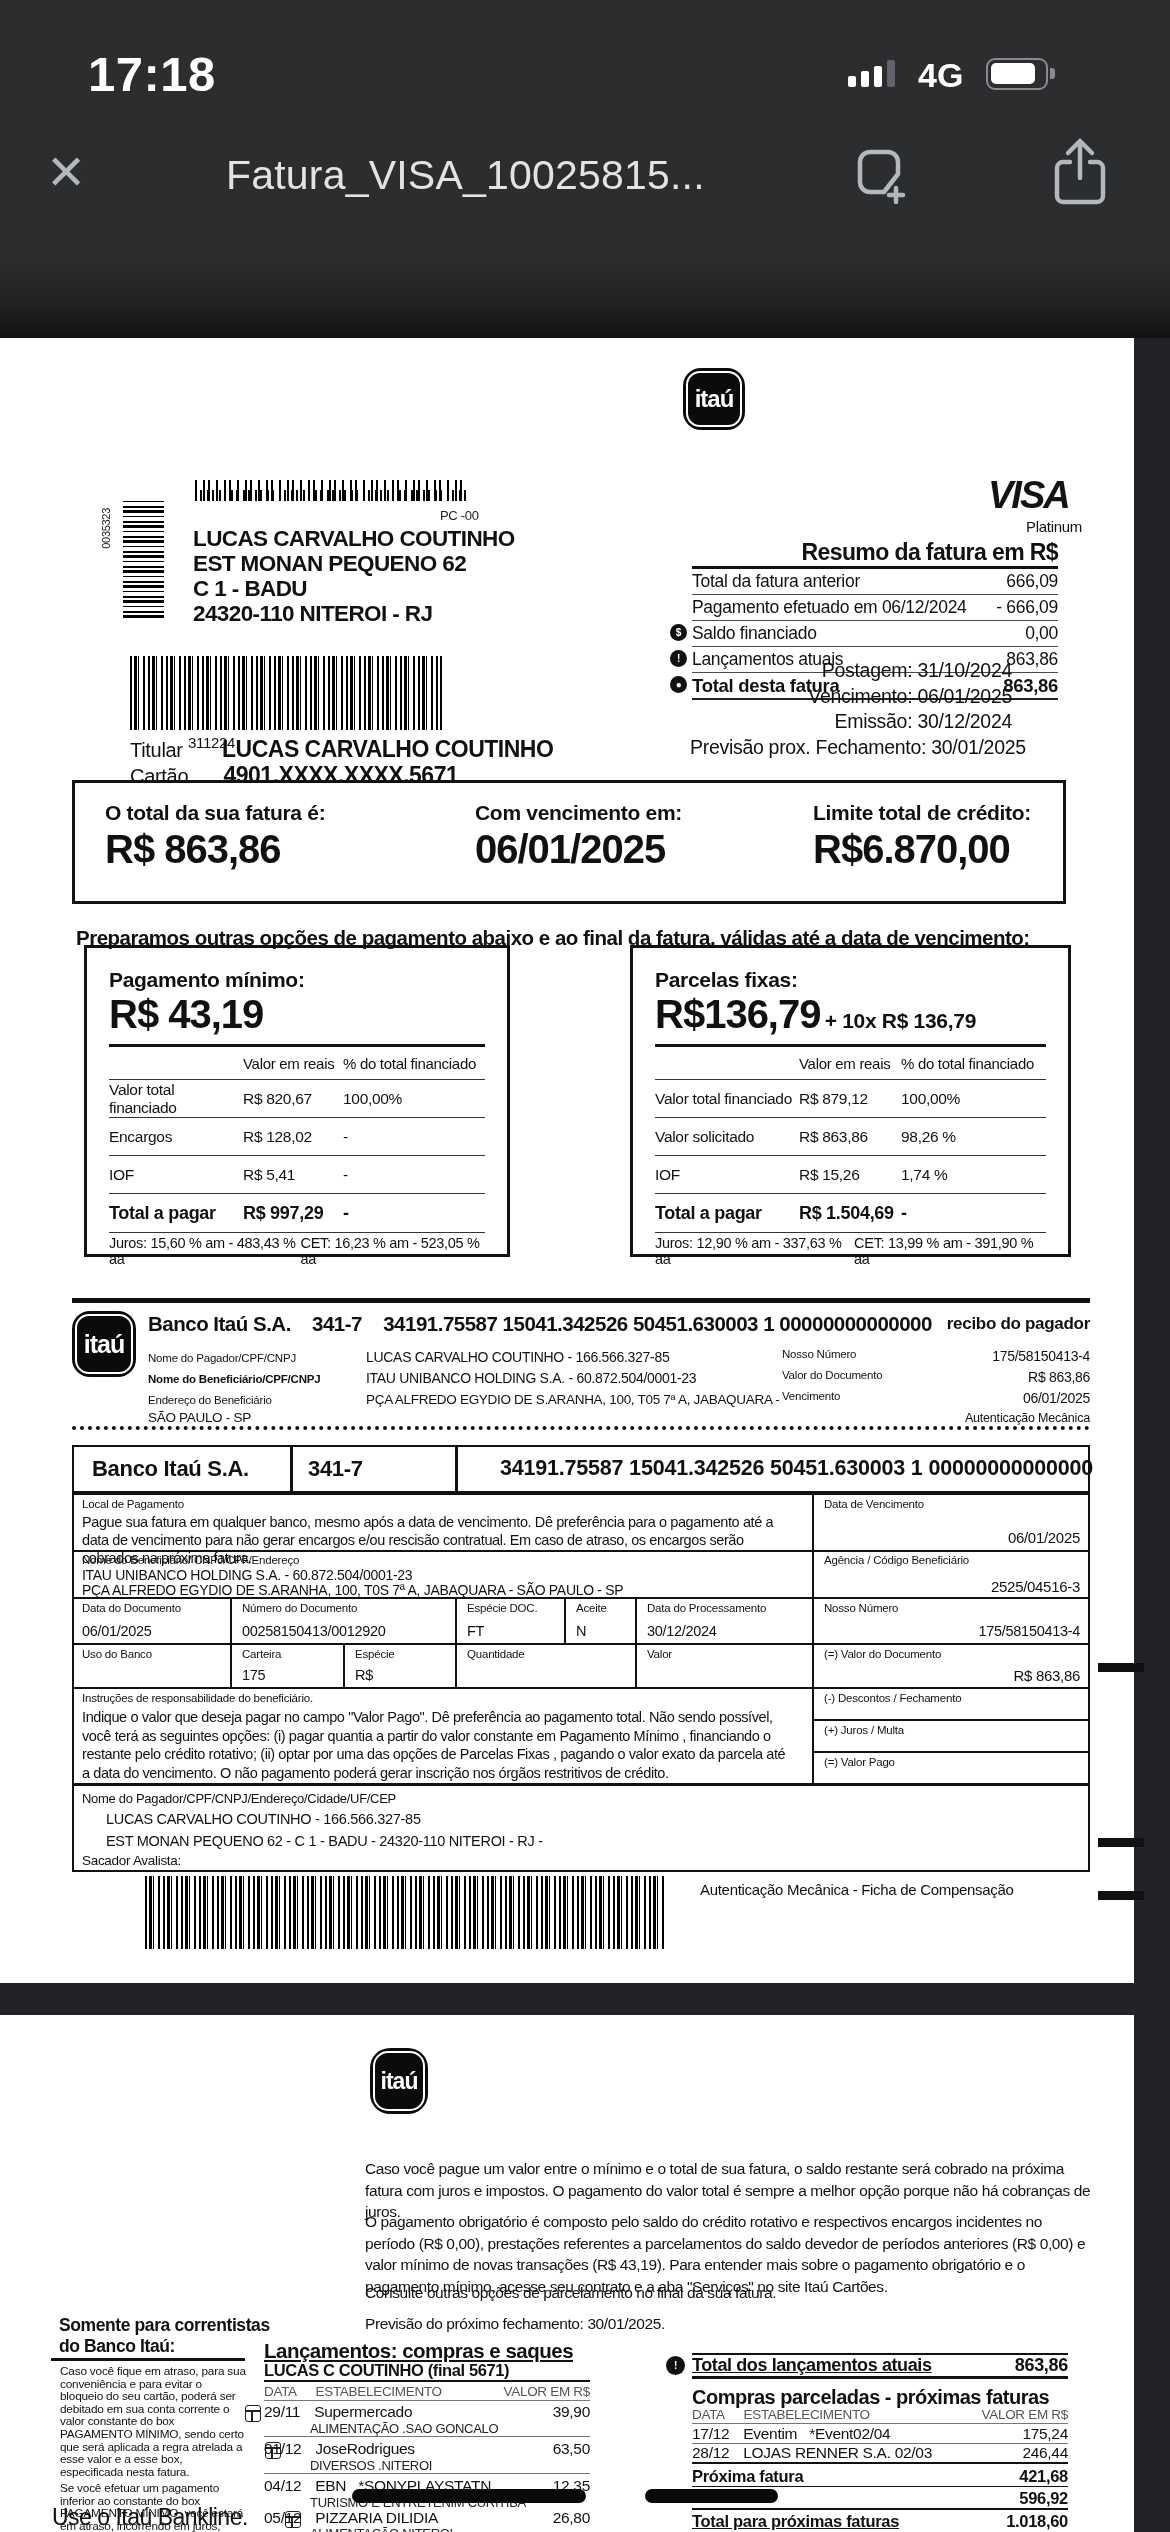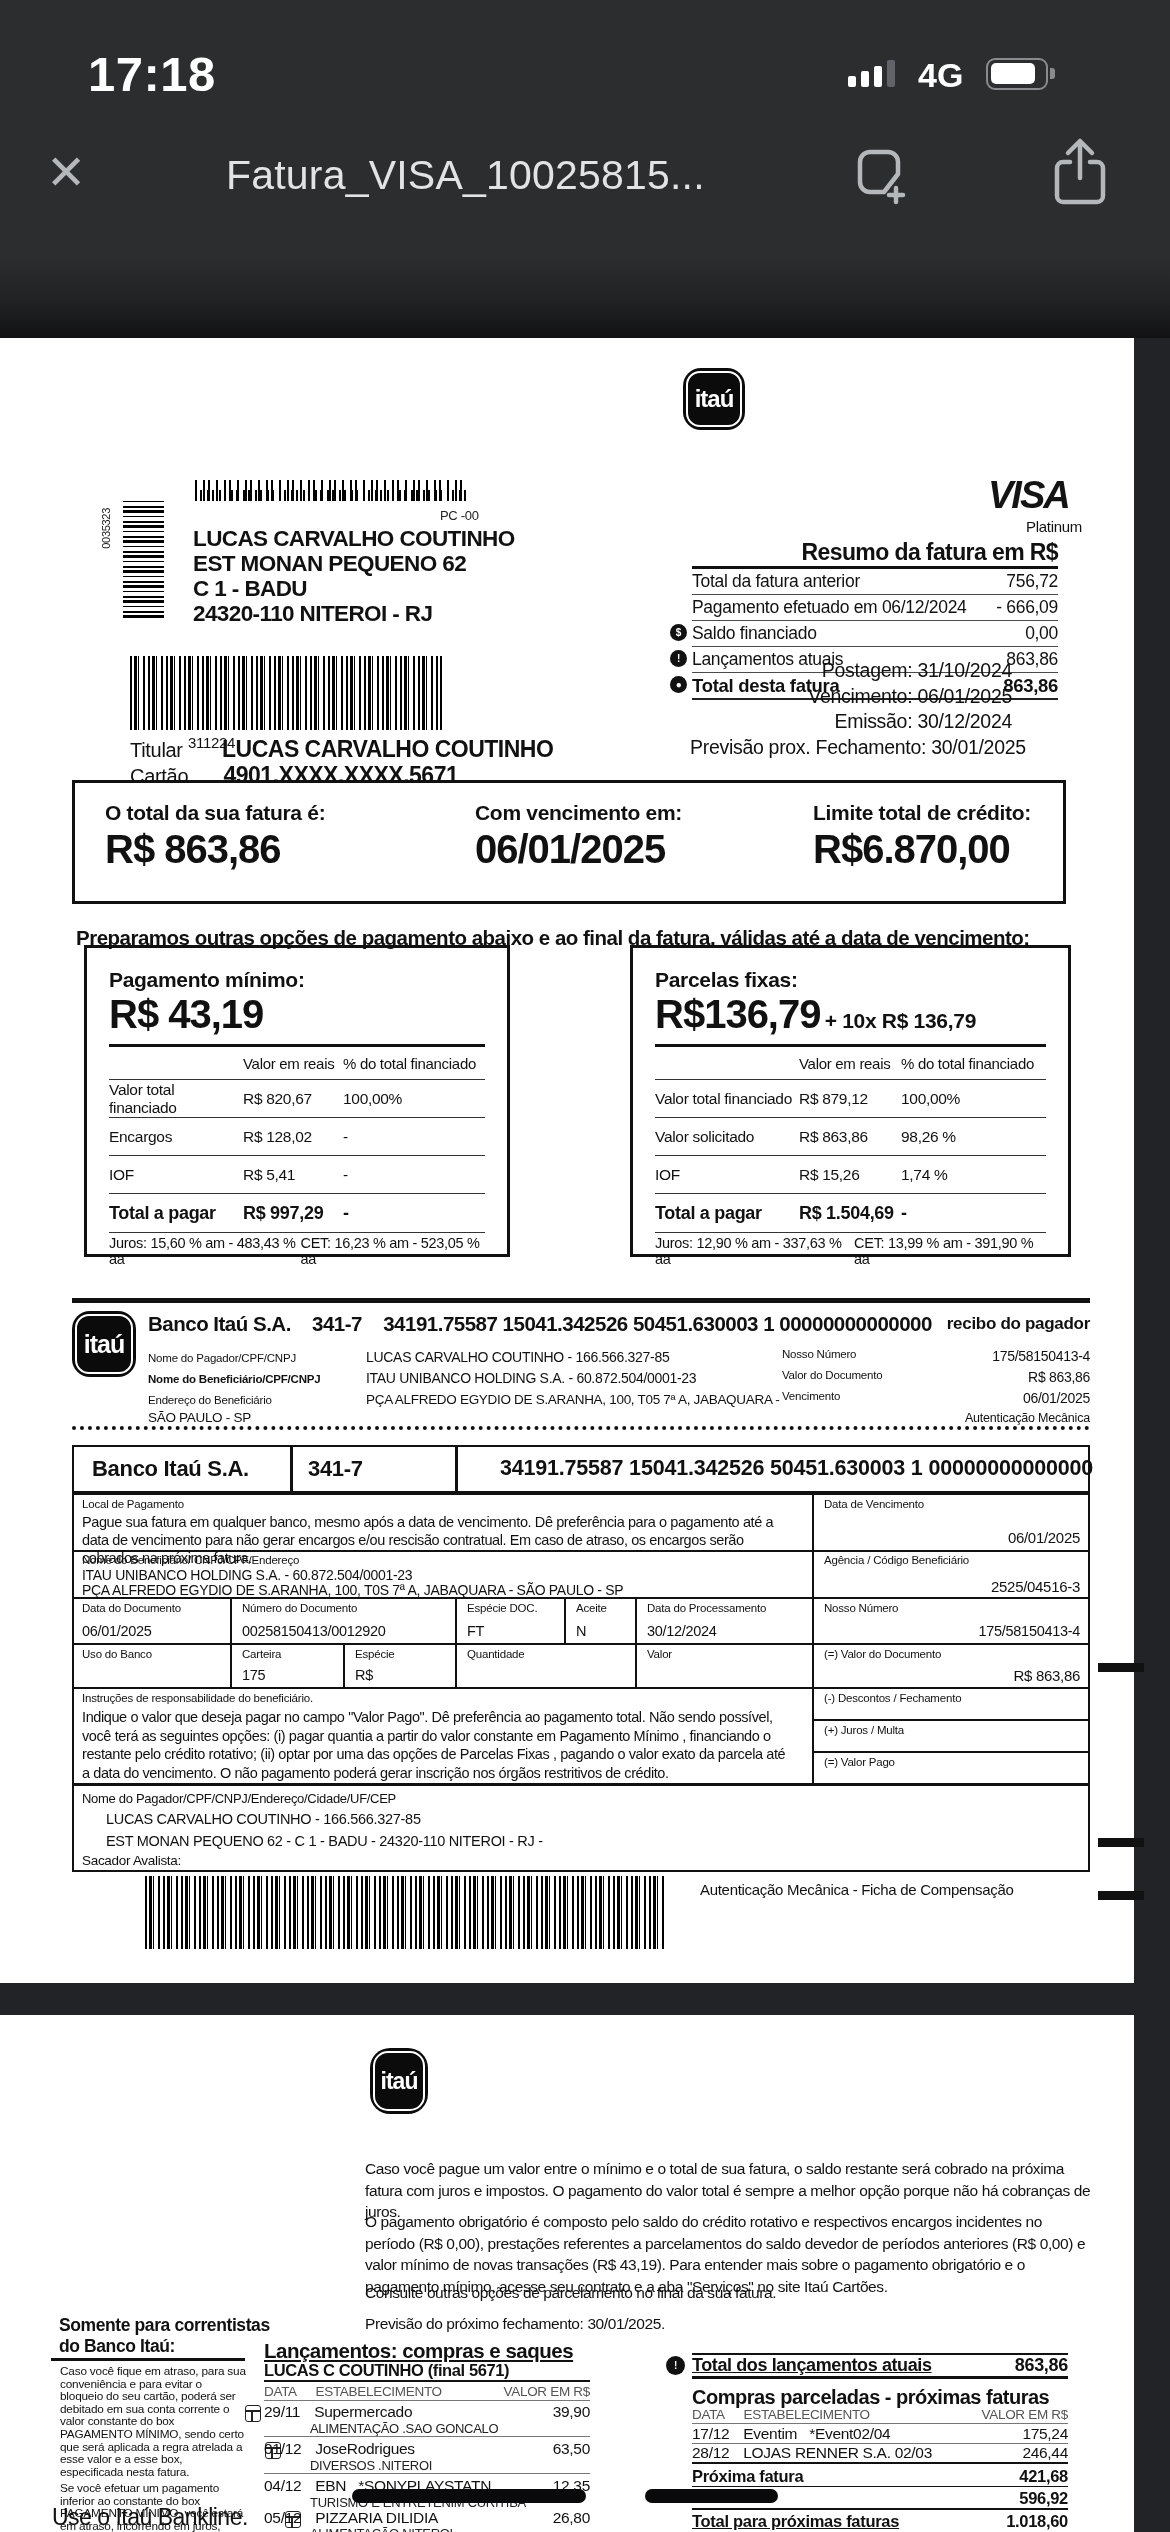--- a/index.html
+++ b/index.html
@@ -99,21 +99,21 @@
       <div>24320-110  NITEROI - RJ</div>
     </div>
 
     <div class="abs" style="left:988px;top:136px;font-size:38px;font-weight:900;font-style:italic;letter-spacing:-2px;color:#141414;">VISA</div>
     <div class="abs r" style="left:960px;top:180px;width:122px;font-size:15px;">Platinum</div>
 
     <div class="abs r b" style="left:758px;top:201px;width:300px;font-size:23px;letter-spacing:-0.6px;">Resumo da fatura em R$</div>
     <div class="abs" style="left:692px;top:228px;width:366px;border-top:3px solid #111;">
       <div class="rrow">
           <span>Total da fatura anterior</span>
-          <span>756,72</span>
+          <span>666,09</span>
         </div>
       <div class="rrow">
           <span>Pagamento efetuado em 06/12/2024</span>
           <span>- 666,09</span>
         </div>
       <div class="rrow">
           <span>Saldo financiado</span>
           <span>0,00</span>
         </div>
       <div class="rrow">

